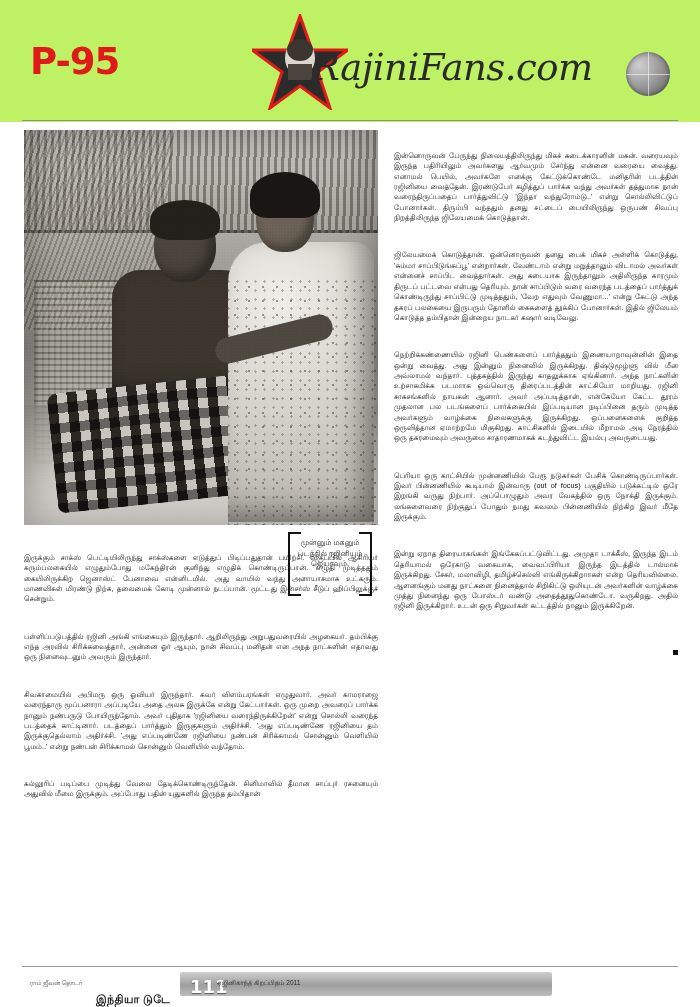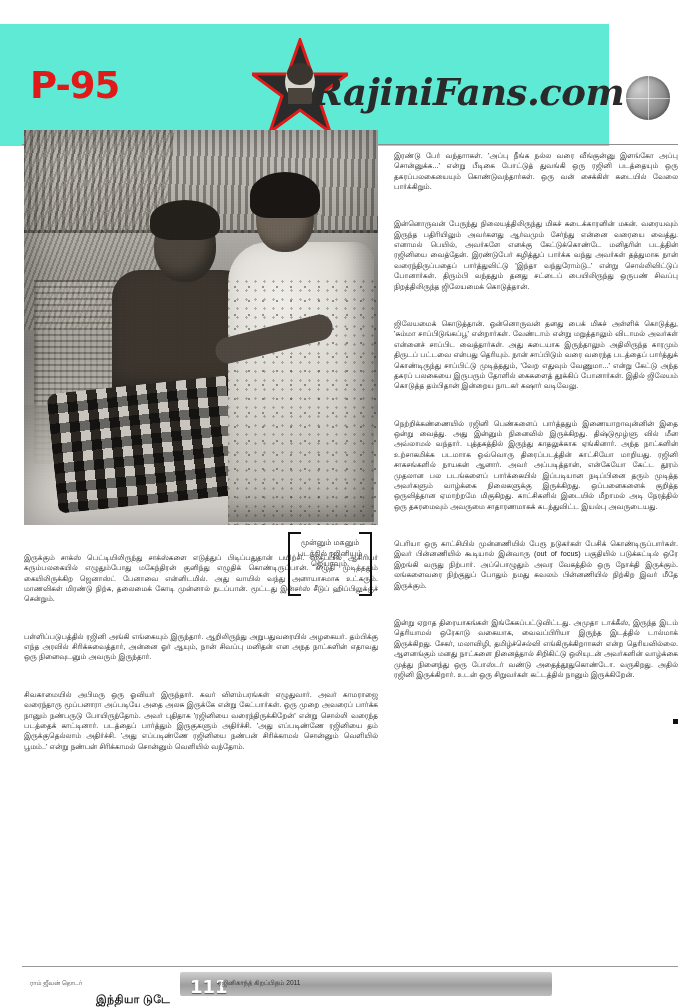--- a/index.html
+++ b/index.html
@@ -15,24 +15,23 @@
     width: 700px;
     height: 1007px;
     background: #ffffff;
     overflow: hidden;
   }
 
   
   .header {
     position: absolute;
     left: 0; top: 0;
-    width: 609px;
+    width: 700px;
     height: 122px;
-    background: #5eead4;
-    margin-top: 24px;
+    background: #bef264;
   }
   .page-number {
     position: absolute;
     left: 30px; top: 40px;
     font-family: "DejaVu Sans", sans-serif;
     font-size: 37px;
     font-weight: bold;
     color: #e01a18;
     letter-spacing: -1px;
   }
@@ -46,21 +45,21 @@
     position: absolute;
     left: 0; top: 6px;
     width: 96px; height: 96px;
   }
   .wm-star svg { display: block; }
   .wm-text {
     position: absolute;
     left: 60px; top: 38px;
     font-family: "DejaVu Serif", serif;
     font-size: 37px;
-    font-weight: bold;
+    font-weight: normal;
     font-style: italic;
     color: #2a2a2a;
     letter-spacing: -0.5px;
     white-space: nowrap;
   }
   .wm-globe {
     position: absolute;
     left: 374px; top: 44px;
     width: 44px; height: 44px;
     border-radius: 50%;
@@ -390,33 +389,33 @@
     <div class="woman-hair"></div>
     <div class="arm"></div>
     <div class="grain"></div>
     <div class="vignette"></div>
   </div>
 
   <div class="col col-left">
     <p class="flow">இருக்கும் சாக்ஸ் பெட்டியிலிருந்து சாக்ஸ்களை எடுத்துப் பிடிப்பதுதான் பயிற்சி. வகுப்பில் ஆசிரியர் கரும்பலகையில் எழுதும்போது மகேந்திரன் குனிந்து எழுதிக் கொண்டிருப்பான். எழுதி முடித்ததும் கையிலிருக்கிற ஜெனாஸ்ட் பேனாவை என்னிடமில். அது வாயில் வந்து அனாயாசமாக உட்கரும். மாணவிகள் மிரண்டு நிற்க, தலைமைக் கோடி முன்னால் நடப்பான். மூட்டது இன்சர்ஸ் சீடுப் ஹிப்பிலுக்குச் சென்றும்.</p>
     <p class="flow">பள்ளிப்படுபத்தில் ரஜினி அங்கி எங்கையும் இருந்தார். ஆறிலிருந்து அறுபதுவரையில் அழகையர். தம்பிக்கு எந்த அரவில் சிரிக்கவைத்தார், அன்னை ஓர் ஆயும், நான் சிவப்பு மனிதன் என அநத நாட்களின் எதாவது ஒரு நினைவுடனும் அவரும் இருந்தார்.</p>
     <p class="flow">சிவகாமையில் அபிமரு ஒரு ஓவியர் இருந்தார். கவர் விளம்பரங்கள் எழுதுவார். அவர் காமராஜை வரைந்தாரு மூப்பனாரா அப்படியே அதை அலசு இருக்கே என்று கேட்பார்கள். ஒரு முறை அவரைப் பார்க்க நானும் நண்பருடு போயிருந்தோம். அவர் புதிதாக 'ரஜினியை வரைந்திருக்கிறேன்' என்று சொல்லி வரைந்த படத்தைக் காட்டினார். படத்தைப் பார்த்தும் இருகுகளும் அதிர்ச்சி. 'அது எப்படிண்ணே ரஜினியை தம் இருக்குதெல்லாம் அதிர்ச்சி. 'அது எப்படிண்ணே ரஜினியை நண்பன் சிரிக்காமல் சொன்னும் வெளியில் பூமம்..' என்று நண்பன் சிரிக்காமல் சொன்னும் வெளியில் வந்தோம்.</p>
+    <p class="flow">கல்லூரிப் படிப்பை முடித்து வேலை தேடிக்கொண்டிருந்தேன். சினிமாவில் தீமான சாப்புர் ரசனையும் அதுவில் மீமை இருக்கும். அப்போது பதின் யுதுகளில் இருந்த தம்பிதான்</p>
   </div>
 
   <div class="pullquote">
     <span class="bracket-l"></span>
     <span class="bracket-r"></span>
     <span class="pq-text">முன்னும் மகனும்
 படத்தில்
 ரஜினியும்
 ஜெயாவும்.</span>
   </div>
 
   <div class="col col-right">
-    <p class="flow">இரண்டு பேர் வந்தாாகள். 'அப்பு நீங்க நல்ல வரை வீங்குன்னு இளங்கோ அப்பு சொன்னுக்க...' என்று பீடிகை போட்டுத் துவங்கி ஒரு ரஜினி படத்தையும் ஒரு தகரப்பலகையையும் கொண்டுவந்தார்கள். ஒரு வன் சைக்கிள் கடையில் வேலை பார்க்கிறும்.</p>
     <p class="flow">இன்னொருவன் பேருந்து நிலையத்திலிருந்து மிகச் கடைக்காரனின் மகன். வரையவும் இருந்த பதிரியிலும் அவர்களது ஆர்வமும் சேர்ந்து என்னை வரையை வைத்து. எனாமல் பெயில், அவர்களே எனக்கு கேட்டுக்கொண்டே மனிதரின் படத்தின் ரஜினியை வைத்தேன். இரண்டுபேர் கழித்துப் பார்க்க வந்து அவர்கள் தத்துமாக நான் வரைந்திருப்பதைப் பார்த்துவிட்டு 'இந்தா வந்துரோம்டு..' என்று சொல்லிவிட்டுப் போனார்கள். திரும்பி வந்ததும் தனது சட்டைப் பையிலிருந்து ஒருபண் சிவப்பு நிறத்திலிருந்த ஜிலேயமைக் கொடுத்தான்.</p>
     <p class="flow">ஜிலேயமைக் கொடுத்தான். ஒன்னொருவன் தனது பைக் மிகச் அள்ளிக் கொடுத்து, 'சும்மா சாப்பிடுங்கப்பூ' என்றார்கள். வேண்டாம் என்று மறுத்தாலும் விடாமல் அவர்கள் என்னைச் சாப்பிட வைத்தார்கள். அது கடையாக இருந்தாலும் அதிலிருந்த காரமும் திருடப் பட்டவை என்பது தெரியும். நான் சாப்பிடும் வரை வரைந்த படத்தைப் பார்த்துக் கொண்டிருந்து சாப்பிட்டு முடித்ததும், 'வேற எதுவும் வேணுமா...' என்று கேட்டு அந்த தகரப் பலகையை இருபரும் தோளில் கைகளைத் தூக்கிப் போனார்கள். இதில் ஜிலேயம் கொடுத்த தம்பிதான் இன்றைய நாடகர் கஷார் வடிவேலு.</p>
     <p class="flow">நெற்றிக்கண்ணையில் ரஜினி பெண்களைப் பார்த்ததும் இணையாறாவுன்னின் இதை ஒன்று வைத்து. அது இன்னும் நினைவில் இருக்கிறது. திஷ்டுமூழ்ளு வில் மீன அவ்லாமல் வந்தார். புத்தகத்தில் இருந்து காதலுக்காக ஏங்கினார். அந்த நாட்களின் உற்சாகமிக்க படமாாக ஒவ்வொரு திரைப்படத்தின் காட்சியோ மாறியது. ரஜினி சாகசங்களில் நாயகன் ஆனார். அவர் அப்படித்தான், என்கேயோ கேட்ட தூரம் முதலான பல படங்களைப் பார்க்கையில் இப்படியான நடிப்பினை தரும் முடித்த அவர்களும் வாழ்க்கை நிலைகளுக்கு இருக்கிறது. ஒப்பனைகளைக் குறித்த ஒருவித்தான ஏமாற்றமே மிகுகிறது. காட்சிகளில் இடையில் மீறாமல் அடி நேரத்தில் ஒரு தகரமைவும் அவருமை சாதாரணமாகக் கடந்துவிட்ட இயல்பு அவருடையது.</p>
     <p class="flow">பெரியா ஒரு காட்சியில் முன்னணியில் பேரூ நடுகர்கள் பேசிக் கொண்டிருப்பார்கள். இவர் பின்னணியில் கூடியால் இன்வாரு (out of focus) பகுதியில் படுக்கட்டில் ஒரே இறங்கி வருது நிற்பார். அப்பொழுதும் அவர வேகத்தில் ஒரு நோக்தி இருக்கும். லங்களைவரை நிற்குதுப் போதும் நமது கவலம் பின்னணியில் நிற்கிற இவர் மீதே இருக்கும்.</p>
     <p class="flow">இன்று ஏறாத திரையாகங்கள் இங்கேகப்பட்டுவிட்டது. அமுதா டாக்கீஸ், இருந்த இடம் தெரியாமல் ஒரேகாடு வகையாக, வைவப்பிரியா இருந்த இடத்தில் டால்மாக் இருக்கிறது. சேகர், மலாவிழி, தமிழ்ச்செல்வி எங்கிருக்கிறாாகள் என்ற தெரியவில்லை. ஆளனங்கும் மனது நாட்களை நினைத்தால் சிறிகிட்டு ஒலியுடன் அவர்களின் வாழ்க்கை முத்து நினைந்து ஒரு போஸ்டர் வண்டு அதைத்தூதுகொண்டோ. வருகிறது. அதில் ரஜினி இருக்கிறார். உடன் ஒரு சிறுவர்கள் கட்டத்தில் நானும் இருக்கிறேன்.</p>
     <div style="text-align:right;">
       <span class="end-square"></span>
     </div>
   </div>
 

